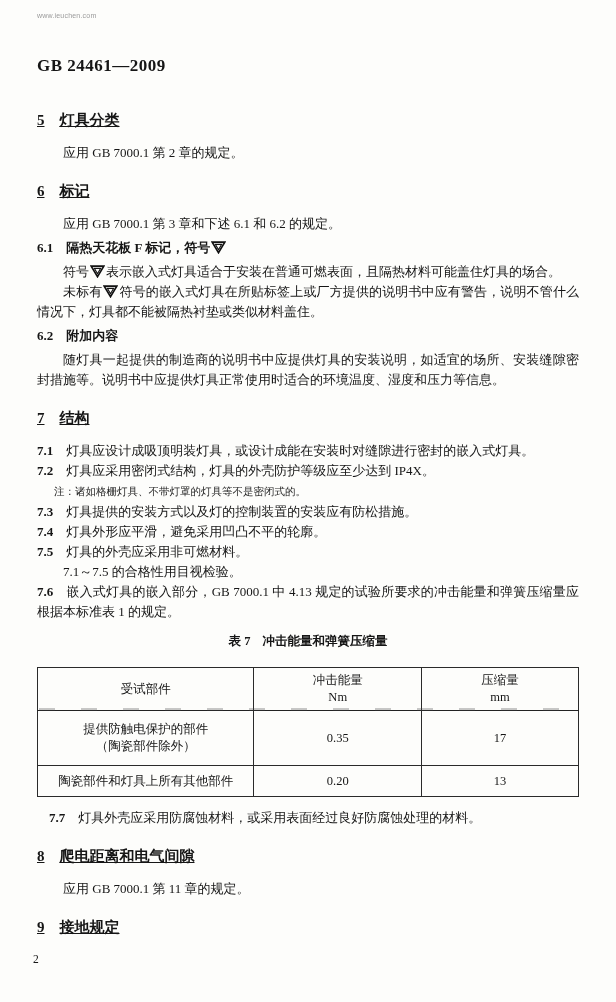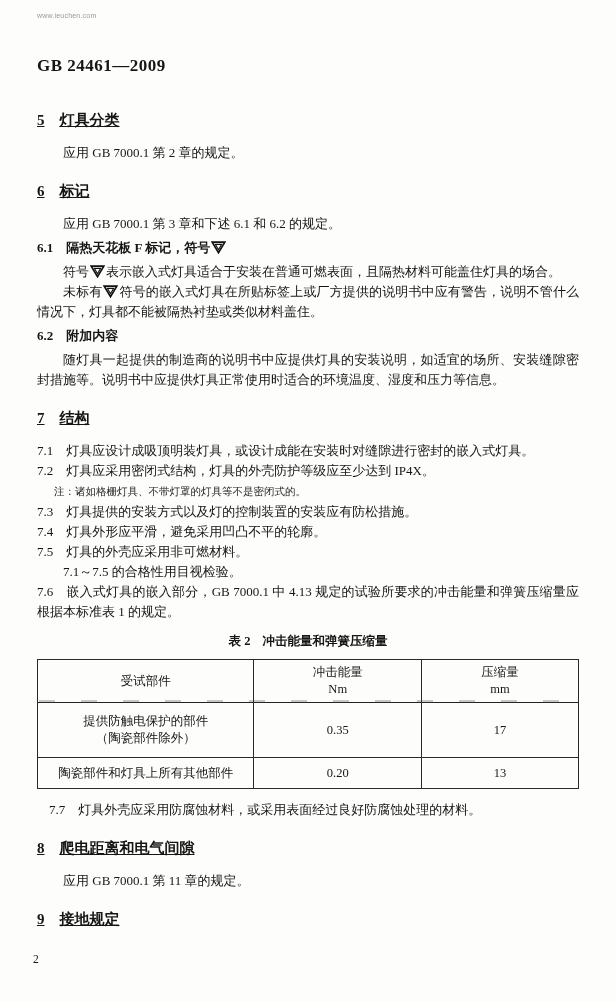--- a/index.html
+++ b/index.html
@@ -32,31 +32,31 @@
   }
   h2.clause.first{margin-top:34px;}
   h2.clause .cnum{margin-right:15px;}
   h3.subclause{
     margin:4px 0 4px;font-size:13px;line-height:20px;font-weight:bold;
   }
   h3.subclause .cnum{margin-right:13px;}
   p{margin:0;}
   p.body{text-indent:2em;text-align:justify;}
   p.item{text-align:justify;}
-  p.item .cnum{font-weight:normal;margin-right:13px;}
+  p.item .cnum{font-weight:bold;margin-right:13px;}
   p.note{
     margin-left:17px;font-size:10.5px;line-height:21px;font-weight:normal;
     color:#1d1d1d;
   }
   .fmark{display:inline-block;vertical-align:-2px;margin:0 1px;}
   .tbl-title{
     margin:9px 0 7px;text-align:center;font-weight:bold;font-size:12.5px;
   }
   .tbl-title .tno{margin-right:12px;}
-  .table-wrap{position:relative;margin:8px 0 0 0;}
+  .table-wrap{position:relative;margin:16px 0 0 0;}
   table.t1{
     width:100%;border-collapse:collapse;table-layout:fixed;
     font-size:12.5px;
   }
   table.t1 col.c1{width:40%;}
   table.t1 col.c2{width:31%;}
   table.t1 col.c3{width:29%;}
   table.t1{border:1.6px solid #222;}
   table.t1 th,table.t1 td{
     border:1px solid #2a2a2a;
@@ -123,21 +123,21 @@
   <p class="item"><span class="cnum">7.1</span><span>灯具应设计成吸顶明装灯具，或设计成能在安装时对缝隙进行密封的嵌入式灯具。</span></p>
   <p class="item"><span class="cnum">7.2</span><span>灯具应采用密闭式结构，灯具的外壳防护等级应至少达到 IP4X。</span></p>
   <p class="note">注：诸如格栅灯具、不带灯罩的灯具等不是密闭式的。</p>
   <p class="item"><span class="cnum">7.3</span><span>灯具提供的安装方式以及灯的控制装置的安装应有防松措施。</span></p>
   <p class="item"><span class="cnum">7.4</span><span>灯具外形应平滑，避免采用凹凸不平的轮廓。</span></p>
   <p class="item"><span class="cnum">7.5</span><span>灯具的外壳应采用非可燃材料。</span></p>
   <p class="body">7.1～7.5 的合格性用目视检验。</p>
   <p class="item"><span class="cnum">7.6</span><span>嵌入式灯具的嵌入部分，GB 7000.1 中 4.13 规定的试验所要求的冲击能量和弹簧压缩量应根据本标准表 1 的规定。</span></p>
 
   <div class="tbl-title">
-    <span class="tno">表 2</span><span>冲击能量和弹簧压缩量</span>
+    <span class="tno">表 7</span><span>冲击能量和弹簧压缩量</span>
   </div>
   <div class="table-wrap">
     <table class="t1">
       <colgroup>
           <col class="c1">
           <col class="c2">
           <col class="c3">
         </colgroup>
       <thead>
         <tr>

